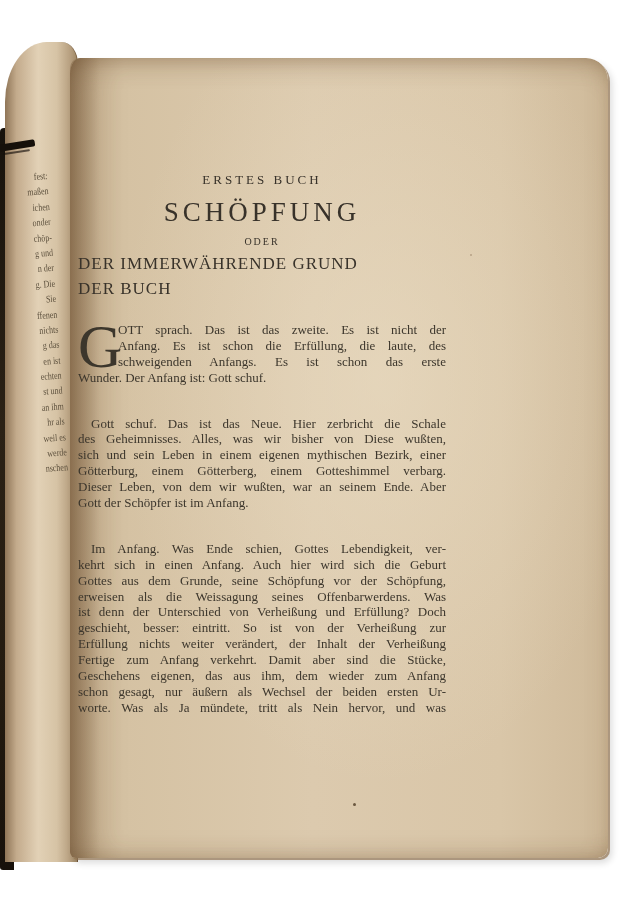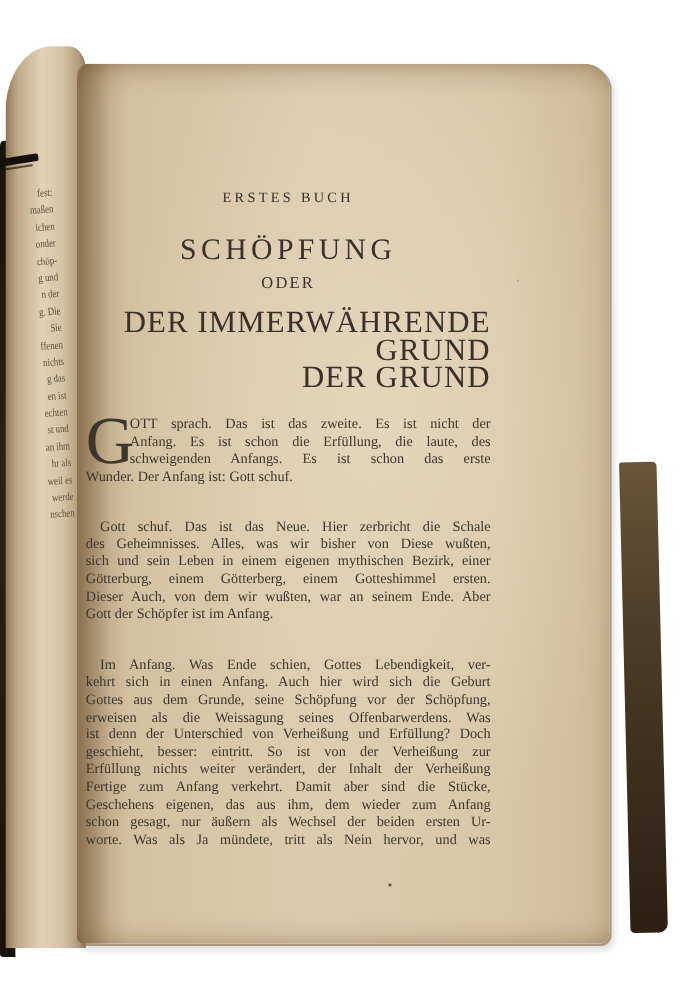--- a/index.html
+++ b/index.html
@@ -37,21 +37,21 @@
   }
   .fragments{
     position:absolute;left:6px;top:126px;width:36px;
     text-align:right;color:#5b4f3c;font-size:10px;line-height:15.4px;
     transform:rotate(-4deg) scaleX(.8);transform-origin:top right;
     letter-spacing:0;white-space:nowrap;overflow:hidden;
   }
   .fragments .line{height:15.4px;text-align:right;text-align-last:right;}
   
   .page{
-    position:absolute;left:70px;top:58px;width:484px;height:800px;z-index:3;
+    position:absolute;left:70px;top:58px;width:538px;height:800px;z-index:3;
     background:
       radial-gradient(ellipse at 58% 40%, rgba(236,223,198,.55) 0%, rgba(236,223,198,0) 60%),
       linear-gradient(90deg,#c2ab8a 0%,#d5c2a3 10%,#dccaae 45%,#d9c6a8 80%,#cfba9a 100%);
     border-radius:10px 22px 10px 6px / 16px 22px 10px 6px;
     box-shadow:
       2px 2px 0 rgba(148,118,84,.7),
       4px 5px 7px rgba(0,0,0,.14),
       inset 30px 0 42px -22px rgba(96,66,36,.5),
       inset 0 24px 28px -26px rgba(110,78,45,.5),
       inset -14px 0 26px -18px rgba(120,88,52,.35),
@@ -67,27 +67,27 @@
   .speck.s2{left:140px;top:632px;width:2px;height:2px;background:rgba(120,96,68,.5);}
   .speck.s3{left:400px;top:196px;width:2px;height:2px;background:rgba(120,96,68,.4);}
   
   .textblock{
     position:absolute;left:8px;top:114px;width:368px;color:#3c362c;
   }
   .book-label{
     text-align:center;font-size:13px;letter-spacing:3px;color:#38322a;
   }
   .title{
-    text-align:center;font-size:27px;letter-spacing:4px;margin-top:23px;color:#38322a;
+    text-align:center;font-size:27px;letter-spacing:4px;margin-top:9px;color:#38322a;
   }
   .oder{
-    text-align:center;font-size:15px;letter-spacing:2px;margin-top:8px;color:#38322a;
+    text-align:center;font-size:10px;letter-spacing:2px;margin-top:8px;color:#38322a;
   }
   .subtitle{
-    text-align:right;font-size:28px;letter-spacing:1px;line-height:25px;margin-top:14px;color:#38322a;
+    text-align:left;font-size:17px;letter-spacing:1px;line-height:25px;margin-top:4px;color:#38322a;
   }
   .bodytext{margin-top:21px;font-size:13px;}
   .line{
     height:15.9px;line-height:15.9px;
     text-align:justify;text-align-last:justify;
     overflow:visible;white-space:nowrap;
   }
   .line.lastleft{text-align-last:left;}
   .line.indent{padding-left:13px;margin-top:30px;}
   .dc-row{display:flex;}
@@ -141,21 +141,21 @@
     <div class="textblock">
 
       <div class="book-label">ERSTES BUCH</div>
 
       <div class="title">SCHÖPFUNG</div>
 
       <div class="oder">ODER</div>
 
       <div class="subtitle">
         <div>DER IMMERWÄHRENDE GRUND</div>
-        <div>DER GRUND</div>
+        <div>DER BUCH</div>
       </div>
 
       <div class="bodytext">
 
         <div class="para">
           <div class="dc-row">
             <div class="dropcap">G</div>
             <div class="dc-lines">
                 <div class="line">OTT sprach. Das ist das zweite. Es ist nicht der</div>
                 <div class="line">Anfang. Es ist schon die Erfüllung, die laute, des</div>
@@ -164,22 +164,22 @@
           </div>
           <div>
               <div class="line lastleft">Wunder. Der Anfang ist: Gott schuf.</div>
             </div>
         </div>
 
         <div class="para">
             <div class="line indent">Gott schuf. Das ist das Neue. Hier zerbricht die Schale</div>
             <div class="line">des Geheimnisses. Alles, was wir bisher von Diese wußten,</div>
             <div class="line">sich und sein Leben in einem eigenen mythischen Bezirk, einer</div>
-            <div class="line">Götterburg, einem Götterberg, einem Gotteshimmel ersten.</div>
-            <div class="line">Dieser Auch, von dem wir wußten, war an seinem Ende. Aber</div>
+            <div class="line">Götterburg, einem Götterberg, einem Gotteshimmel verbarg.</div>
+            <div class="line">Dieser Leben, von dem wir wußten, war an seinem Ende. Aber</div>
             <div class="line lastleft">Gott der Schöpfer ist im Anfang.</div>
           </div>
 
         <div class="para">
             <div class="line indent">Im Anfang. Was Ende schien, Gottes Lebendigkeit, ver-</div>
             <div class="line">kehrt sich in einen Anfang. Auch hier wird sich die Geburt</div>
             <div class="line">Gottes aus dem Grunde, seine Schöpfung vor der Schöpfung,</div>
             <div class="line">erweisen als die Weissagung seines Offenbarwerdens. Was</div>
             <div class="line">ist denn der Unterschied von Verheißung und Erfüllung? Doch</div>
             <div class="line">geschieht, besser: eintritt. So ist von der Verheißung zur</div>

